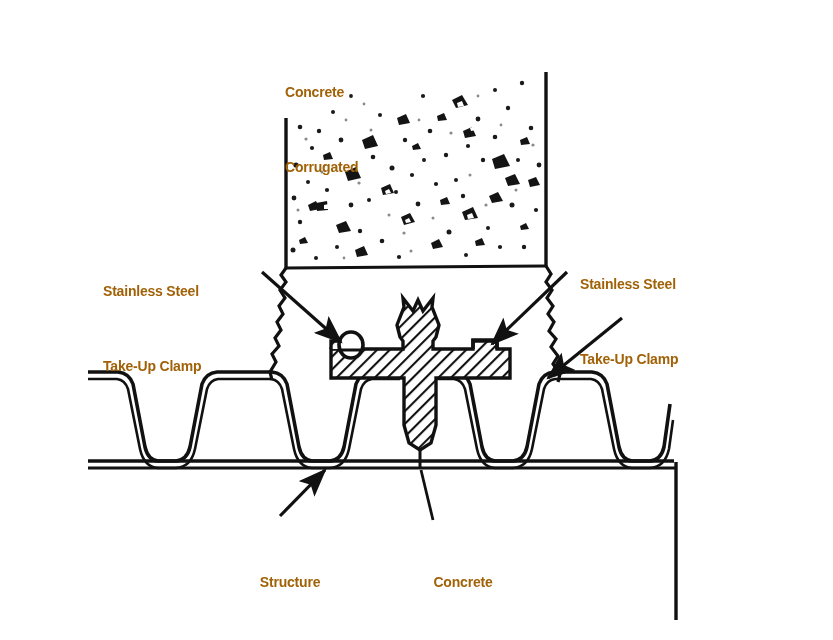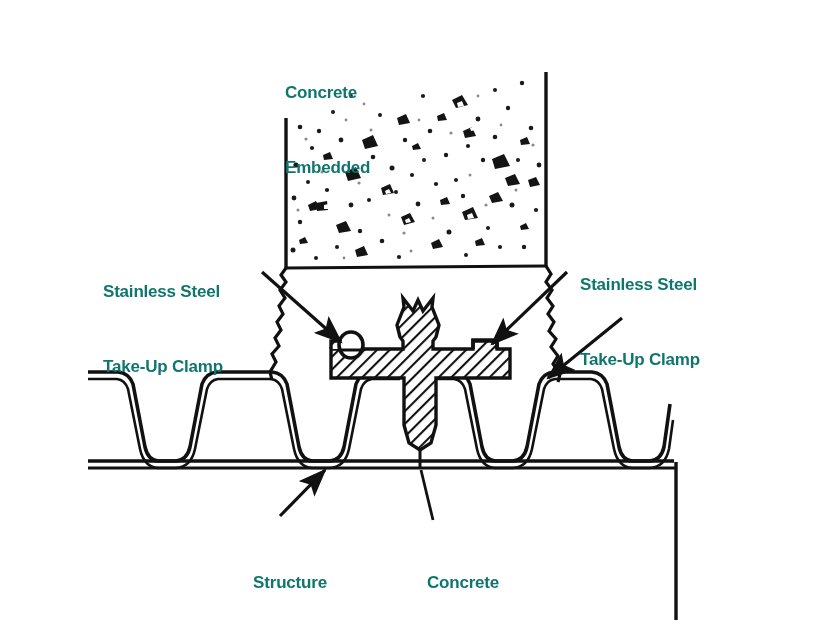--- a/index.html
+++ b/index.html
@@ -18,23 +18,23 @@
   svg.diagram {
     position: absolute;
     left: 0;
     top: 0;
     width: 833px;
     height: 640px;
   }
   .lbl {
     position: absolute;
     font-family: "Liberation Sans", sans-serif;
-    font-size: 17px;
+    font-size: 14px;
     font-weight: 700;
-    color: #0f766e;
+    color: #a16207;
     line-height: 25px;
     white-space: pre;
     letter-spacing: -0.2px;
   }
   .lbl.center { text-align: center; }
   .lbl.left   { text-align: left; }
 </style>
 </head>
 <body>
 
@@ -251,21 +251,21 @@
       <line x1="262" y1="272" x2="341" y2="342" marker-end="url(#arrowhead)"></line>
       <line x1="567" y1="272" x2="492" y2="344" marker-end="url(#arrowhead)"></line>
       <line x1="622" y1="318" x2="548" y2="378" marker-end="url(#arrowhead)"></line>
       <line x1="280" y1="516" x2="325" y2="470" marker-end="url(#arrowhead)"></line>
       <path d="M433,520 L421,470" stroke-width="2.8"></path>
     </g>
   </svg>
 
   <div class="lbl left" style="left:285px; top:30px;">
     <div>Concrete</div>
-    <div>Embedded</div>
+    <div>Corrugated</div>
   </div>
 
   <div class="lbl left" style="left:103px; top:229px;">
     <div>Stainless Steel</div>
     <div>Take-Up Clamp</div>
   </div>
 
   <div class="lbl left" style="left:580px; top:222px;">
     <div>Stainless Steel</div>
     <div>Take-Up Clamp</div>

